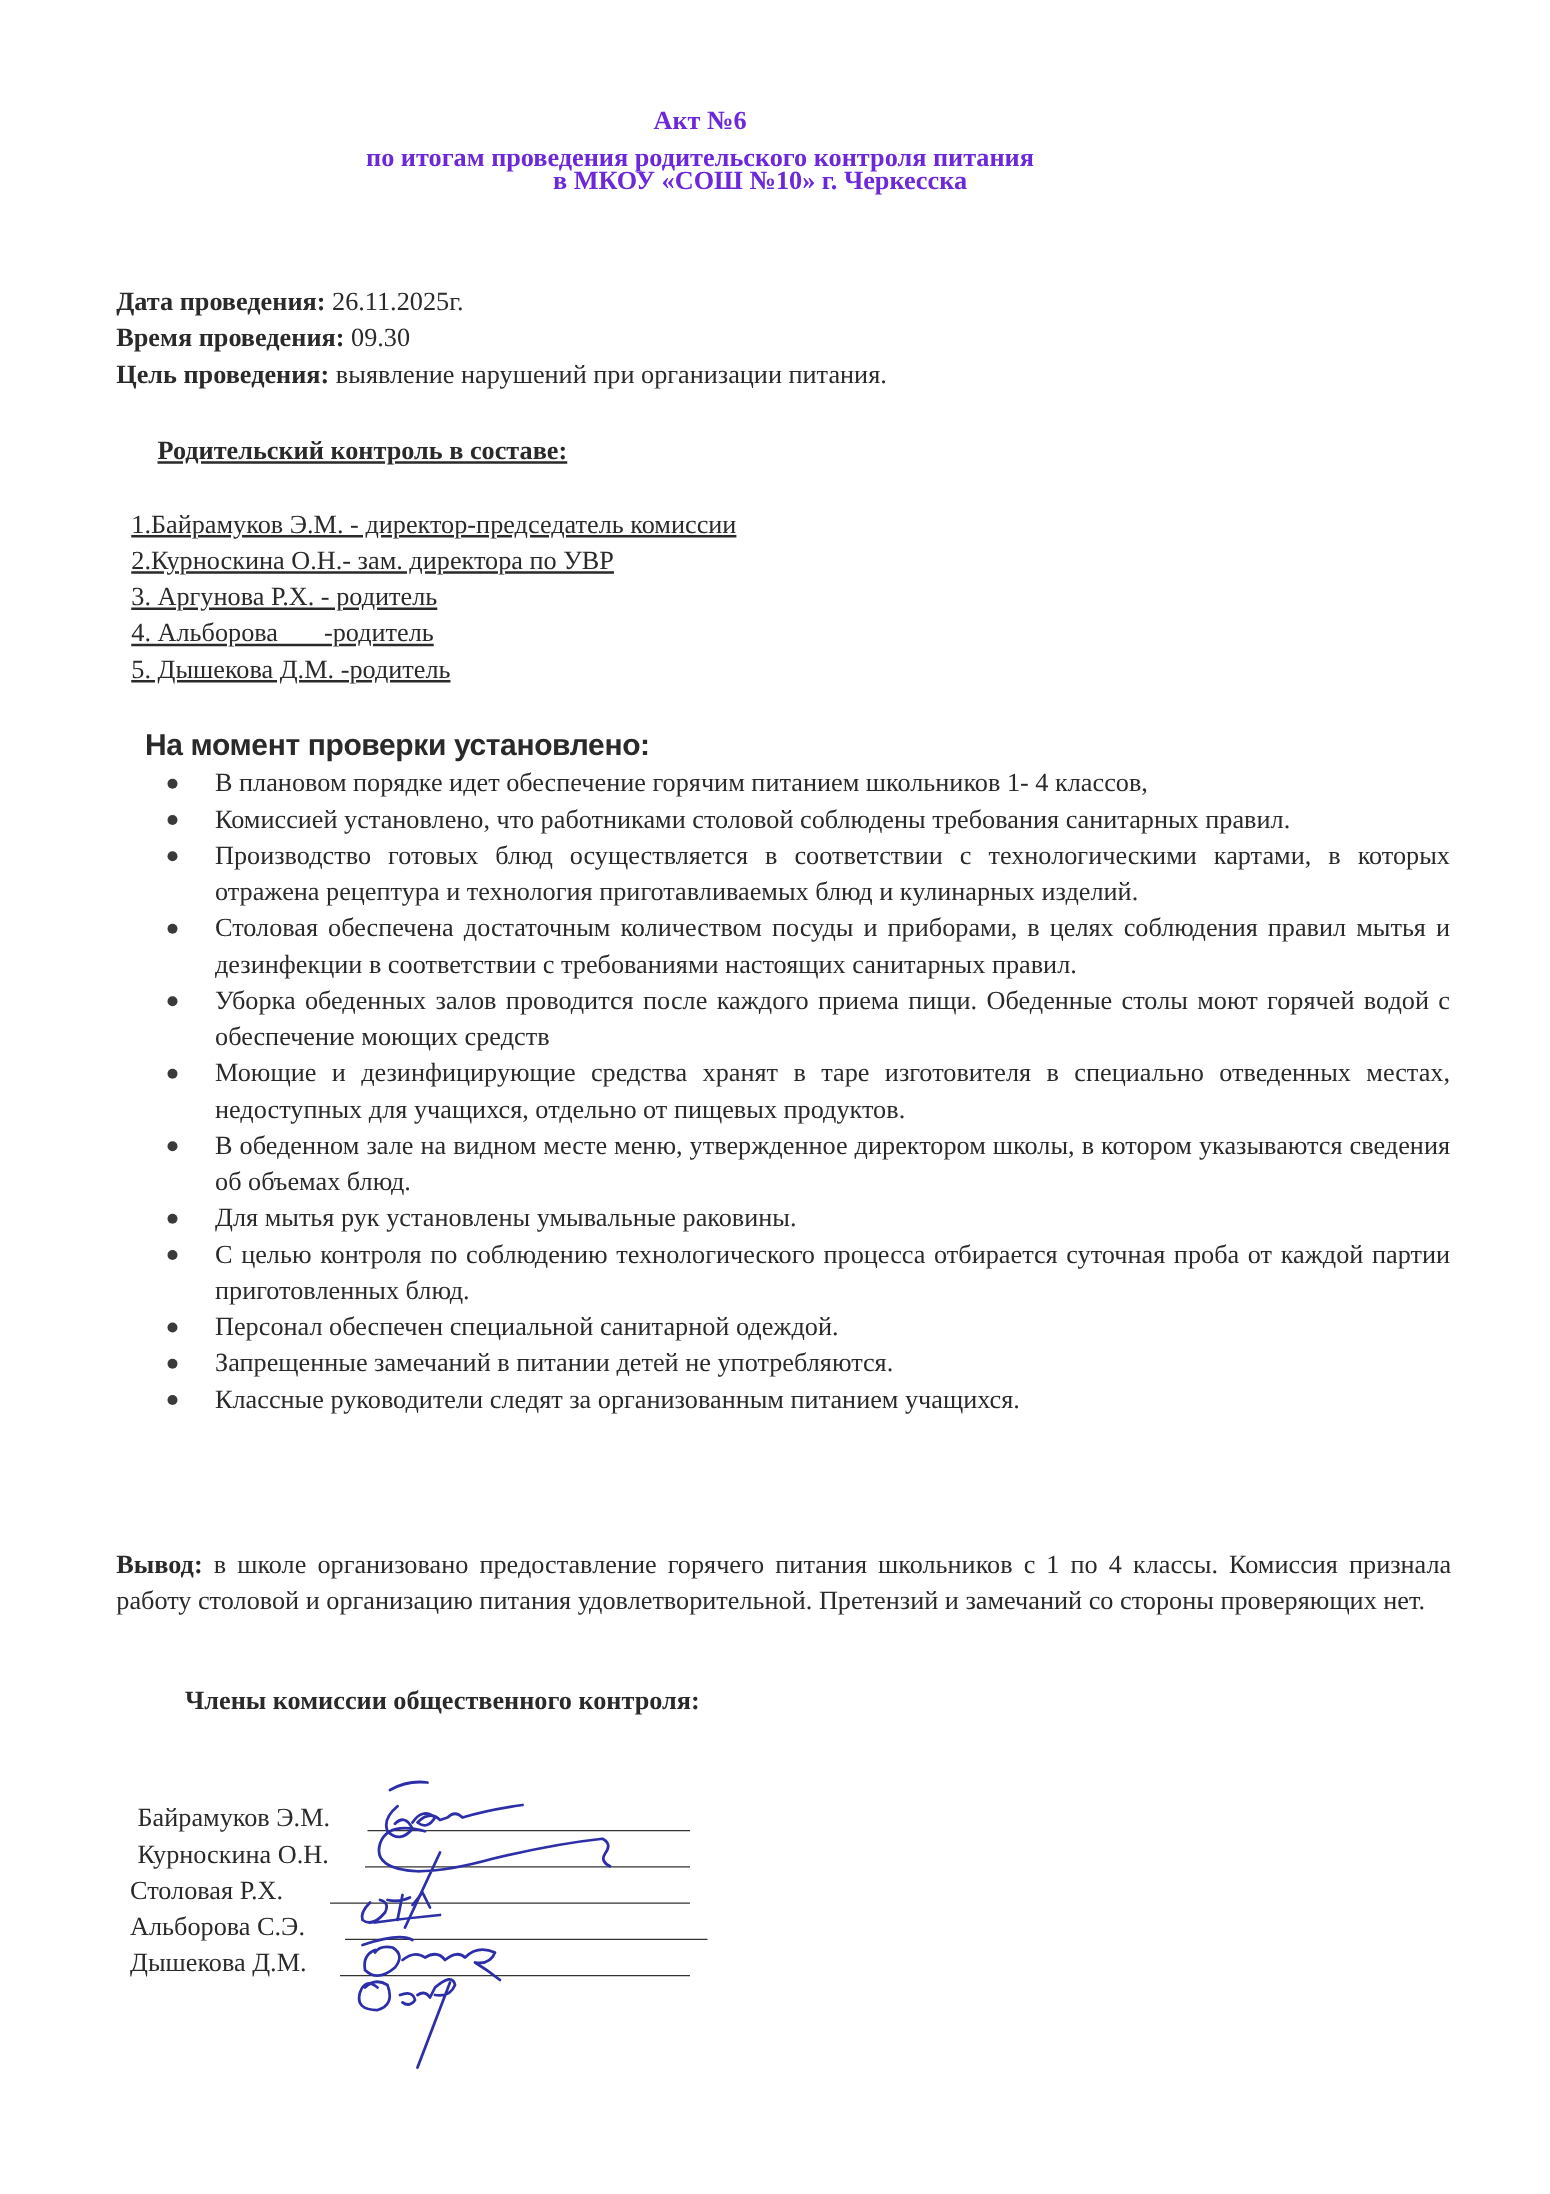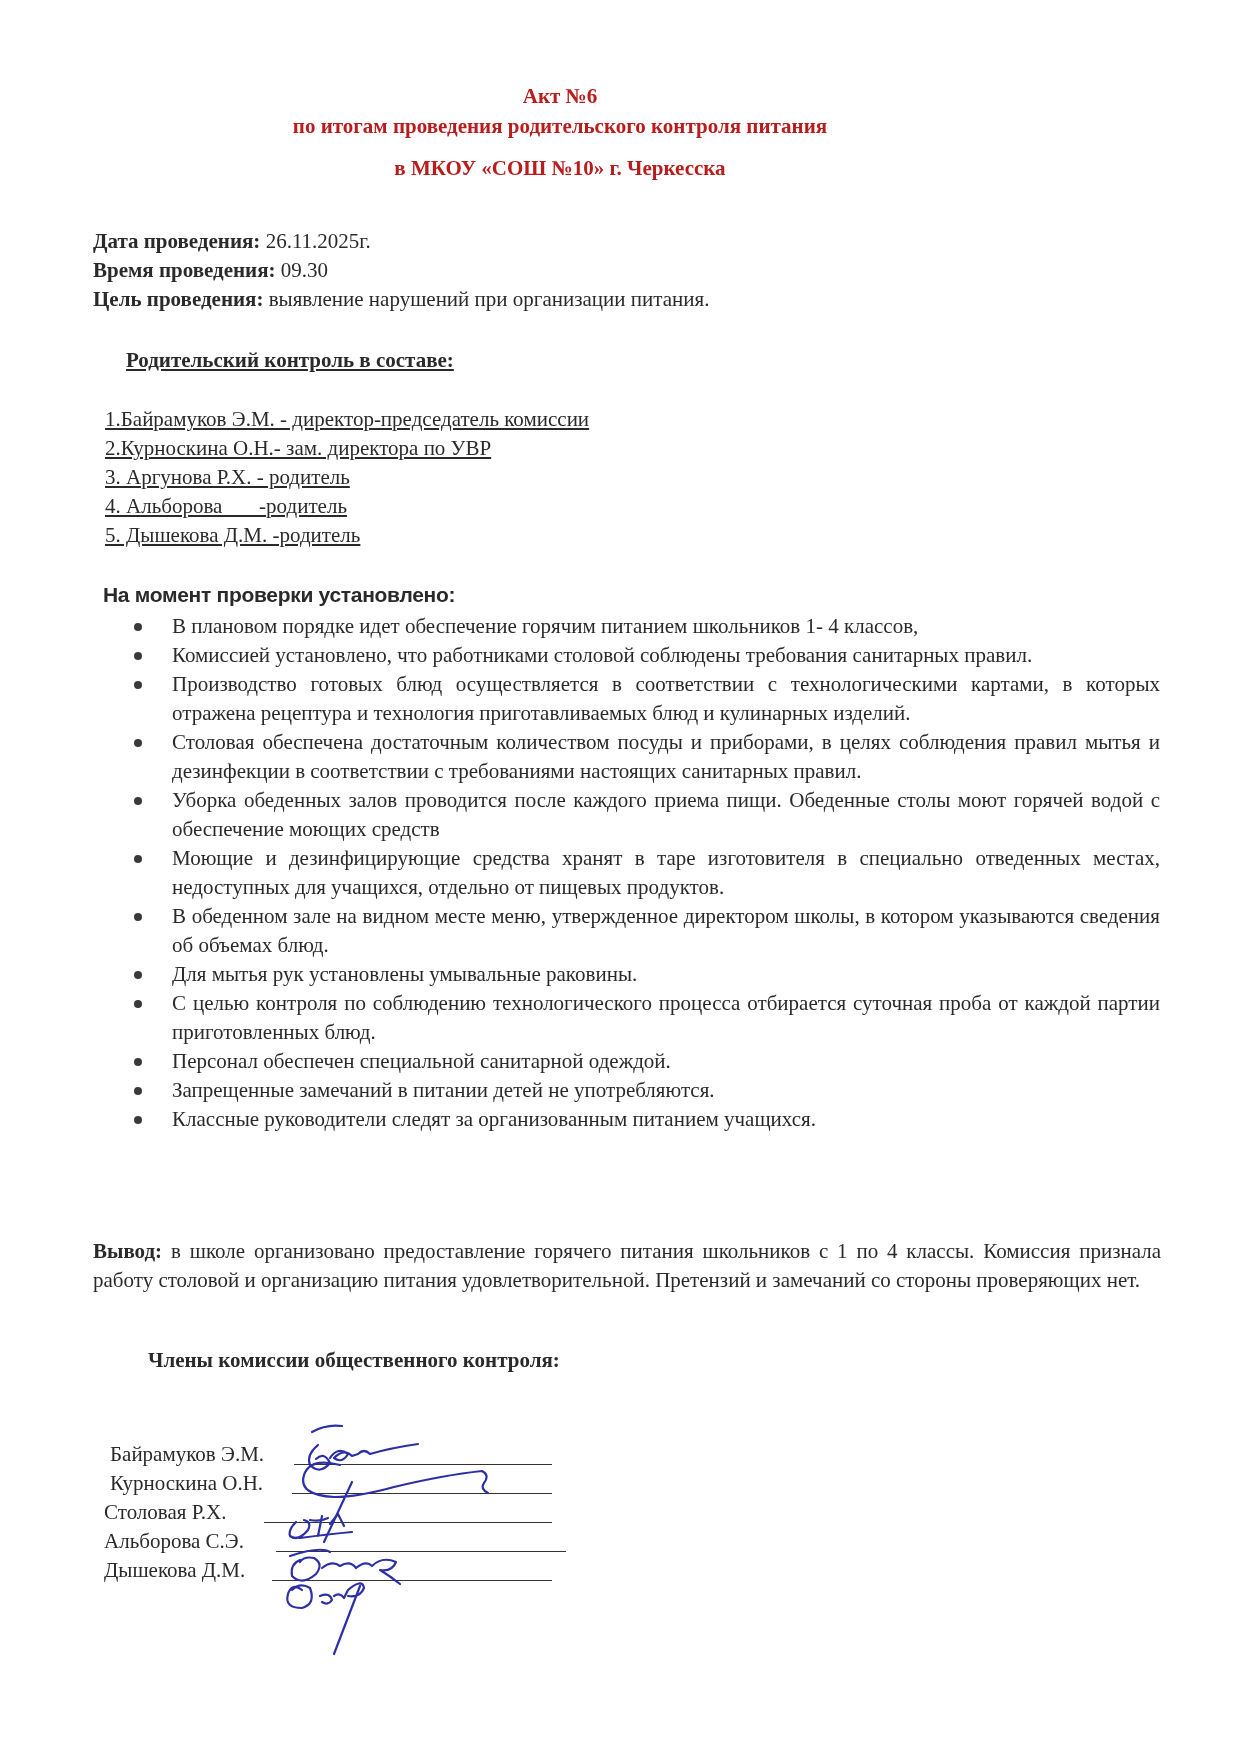--- a/index.html
+++ b/index.html
@@ -2,37 +2,37 @@
 <html><head>
   <meta charset="utf-8">
   <style>
     html, body { margin: 0; padding: 0; background: #ffffff; }
     body {
       width: 1240px; height: 1755px; position: relative; overflow: hidden;
       font-family: "Liberation Serif", "DejaVu Serif", serif;
       color: #2a2a2a;
     }
     .page { position: absolute; left: 0; top: 0; width: 1240px; height: 1755px; }
-    .title { position: absolute; left: 0; width: 1120px; text-align: center; font-weight: bold; font-size: 21px; color: #b91c1c; }
+    .title { position: absolute; left: 0; width: 1120px; text-align: center; font-weight: bold; font-size: 21px; color: #6d28d9; }
     .t1 { top: 84px; }
     .t2 { top: 114px; }
-    .t3 { top: 156px; }
+    .t3 { top: 132px; margin-left: 48px; }
 
     .meta { position: absolute; left: 93px; font-size: 21px; text-align: center; }
     .meta b { font-weight: bold; }
     .m1 { top: 229px; }
     .m2 { top: 258px; }
     .m3 { top: 287px; }
 
     .section-head { position: absolute; left: 126px; top: 348px; font-size: 21px; font-weight: bold; text-decoration: underline; }
 
     .members { position: absolute; left: 105px; top: 405px; font-size: 21px; line-height: 29px; }
     .members div { text-decoration: underline; white-space: pre; }
 
-    .found-head { position: absolute; left: 103px; top: 583px; font-size: 21px; font-weight: bold; font-family: "Liberation Sans", "DejaVu Sans", sans-serif; letter-spacing: -0.3px; font-stretch: condensed; }
+    .found-head { position: absolute; left: 116px; top: 583px; font-size: 24px; font-weight: bold; font-family: "Liberation Sans", "DejaVu Sans", sans-serif; letter-spacing: -0.3px; font-stretch: condensed; }
     .findings { position: absolute; left: 130px; top: 612px; width: 1030px; margin: 0; padding: 0; list-style: none; font-size: 21px; line-height: 29px; }
     .findings li { position: relative; padding-left: 42px; text-align: justify; }
     .findings li .bullet { position: absolute; left: 4px; top: 11px; width: 8px; height: 8px; border-radius: 50%; background: #3a3a3a; }
 
     .conclusion { position: absolute; left: 93px; top: 1237px; width: 1068px; font-size: 21px; line-height: 29px; text-align: justify; }
     .conclusion b { font-weight: bold; }
 
     .sign-head { position: absolute; left: 148px; top: 1348px; font-size: 21px; font-weight: bold; }
 
     .signs { position: absolute; left: 104px; top: 1440px; font-size: 21px; line-height: 29px; }

